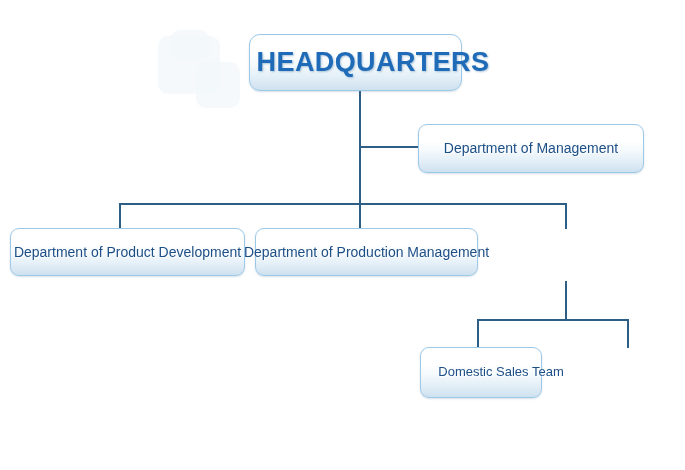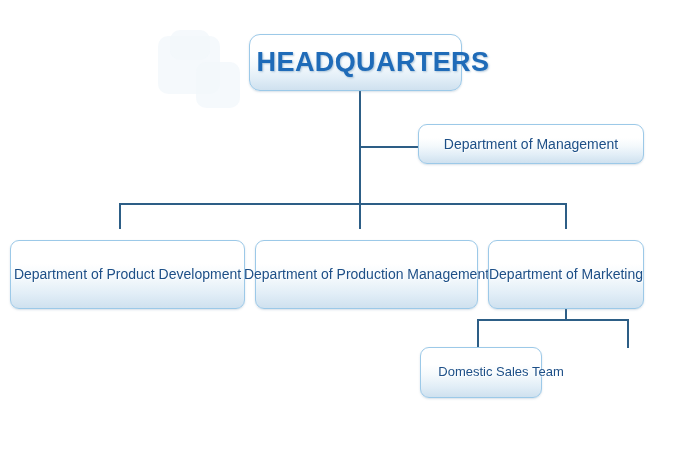--- a/index.html
+++ b/index.html
@@ -72,25 +72,25 @@
   .node.root span {
     font-size: 27px;
     font-weight: bold;
     letter-spacing: 0.4px;
     color: #1f6bb8;
     text-shadow: 1px 1px 2px rgba(150,180,205,0.75);
     margin-left: 35px;
   }
 
   
-  .node.mgmt { left: 418px; top: 124px; width: 226px; height: 40px; align-items: center; }
+  .node.mgmt { left: 418px; top: 124px; width: 226px; height: 49px; align-items: center; }
   .node.mgmt span { font-size: 14px; }
 
   
-  .node.l3 { top: 240px; height: 69px; }
+  .node.l3 { top: 228px; height: 48px; }
   .node.l3 span { font-size: 14px; }
   .node.dept-pd  { left: 10px;  width: 235px; }
   .node.dept-pm  { left: 255px; width: 223px; }
   .node.dept-mk  { left: 488px; width: 156px; }
 
   
   .node.l4 { top: 347px; height: 51px; padding-left: 40px; }
   .node.l4 span { font-size: 13px; }
   .node.team-dom { left: 420px; width: 122px; }
   .node.team-ovs { left: 553px; width: 124px; }
@@ -130,22 +130,19 @@
   </div>
 
   <div class="node l3 dept-pd">
     <span>Department of Product Development</span>
   </div>
 
   <div class="node l3 dept-pm">
     <span>Department of Production Management</span>
   </div>
 
-  <div class="node l3 dept-mk">
-    <span>Department of Marketing</span>
-  </div>
 
   <div class="node l4 team-dom">
     <span>Domestic Sales Team</span>
   </div>
 
 
 </div>
 
 </body></html>

